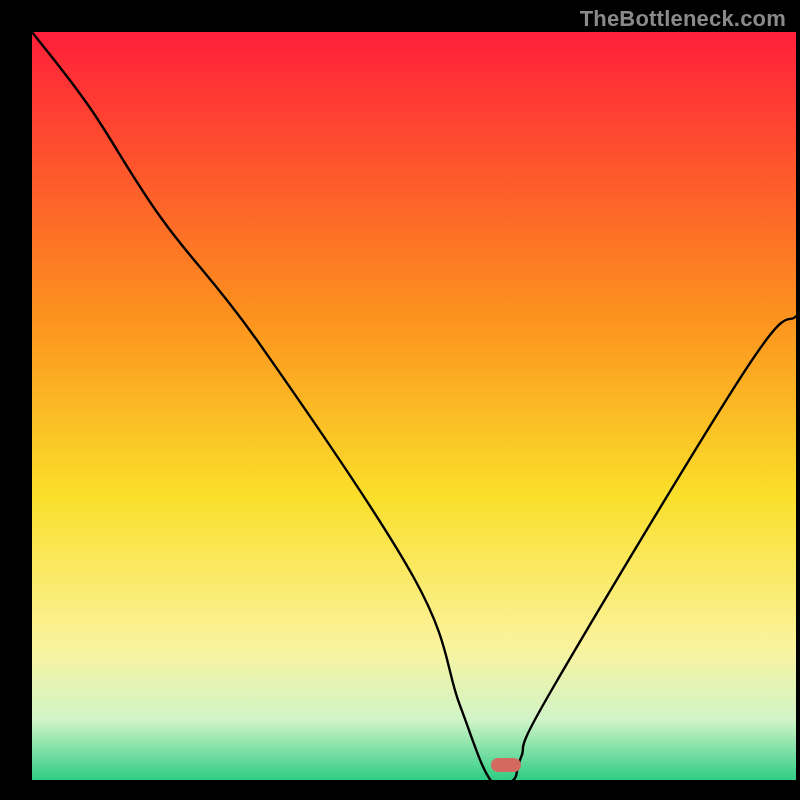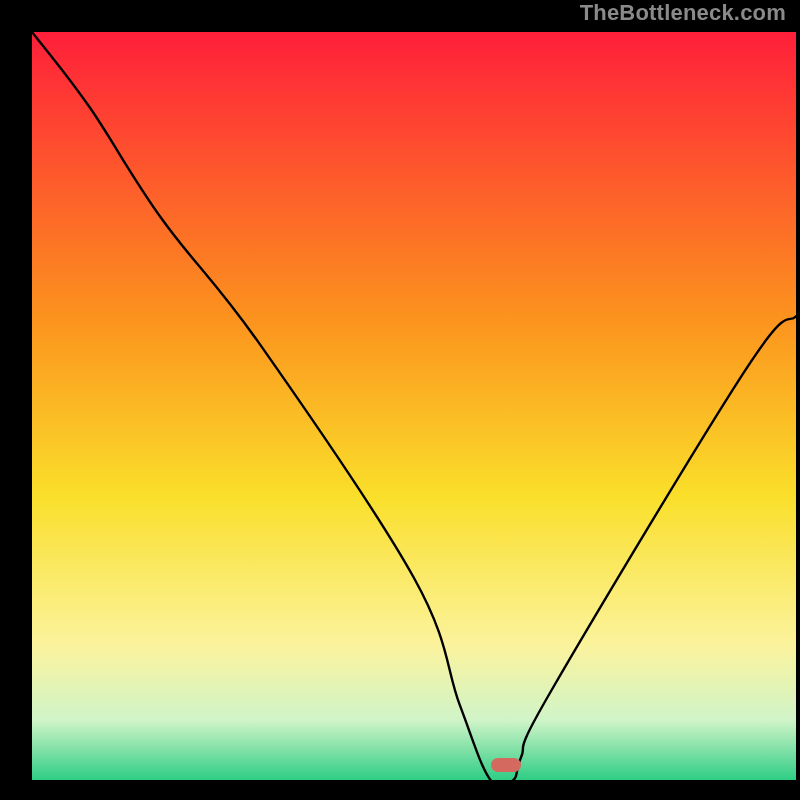--- a/index.html
+++ b/index.html
@@ -14,21 +14,21 @@
     position: relative;
     width: 800px;
     height: 800px;
     background: #000;
   }
   svg {
     display: block;
   }
   .watermark {
     position: absolute;
-    top: 0;
+    top: 6px;
     right: 14px;
     font-family: Arial, Helvetica, sans-serif;
     font-size: 22px;
     font-weight: 600;
     color: #8a8a8a;
     letter-spacing: 0.2px;
     user-select: none;
   }
   .red-pill {
     position: absolute;

